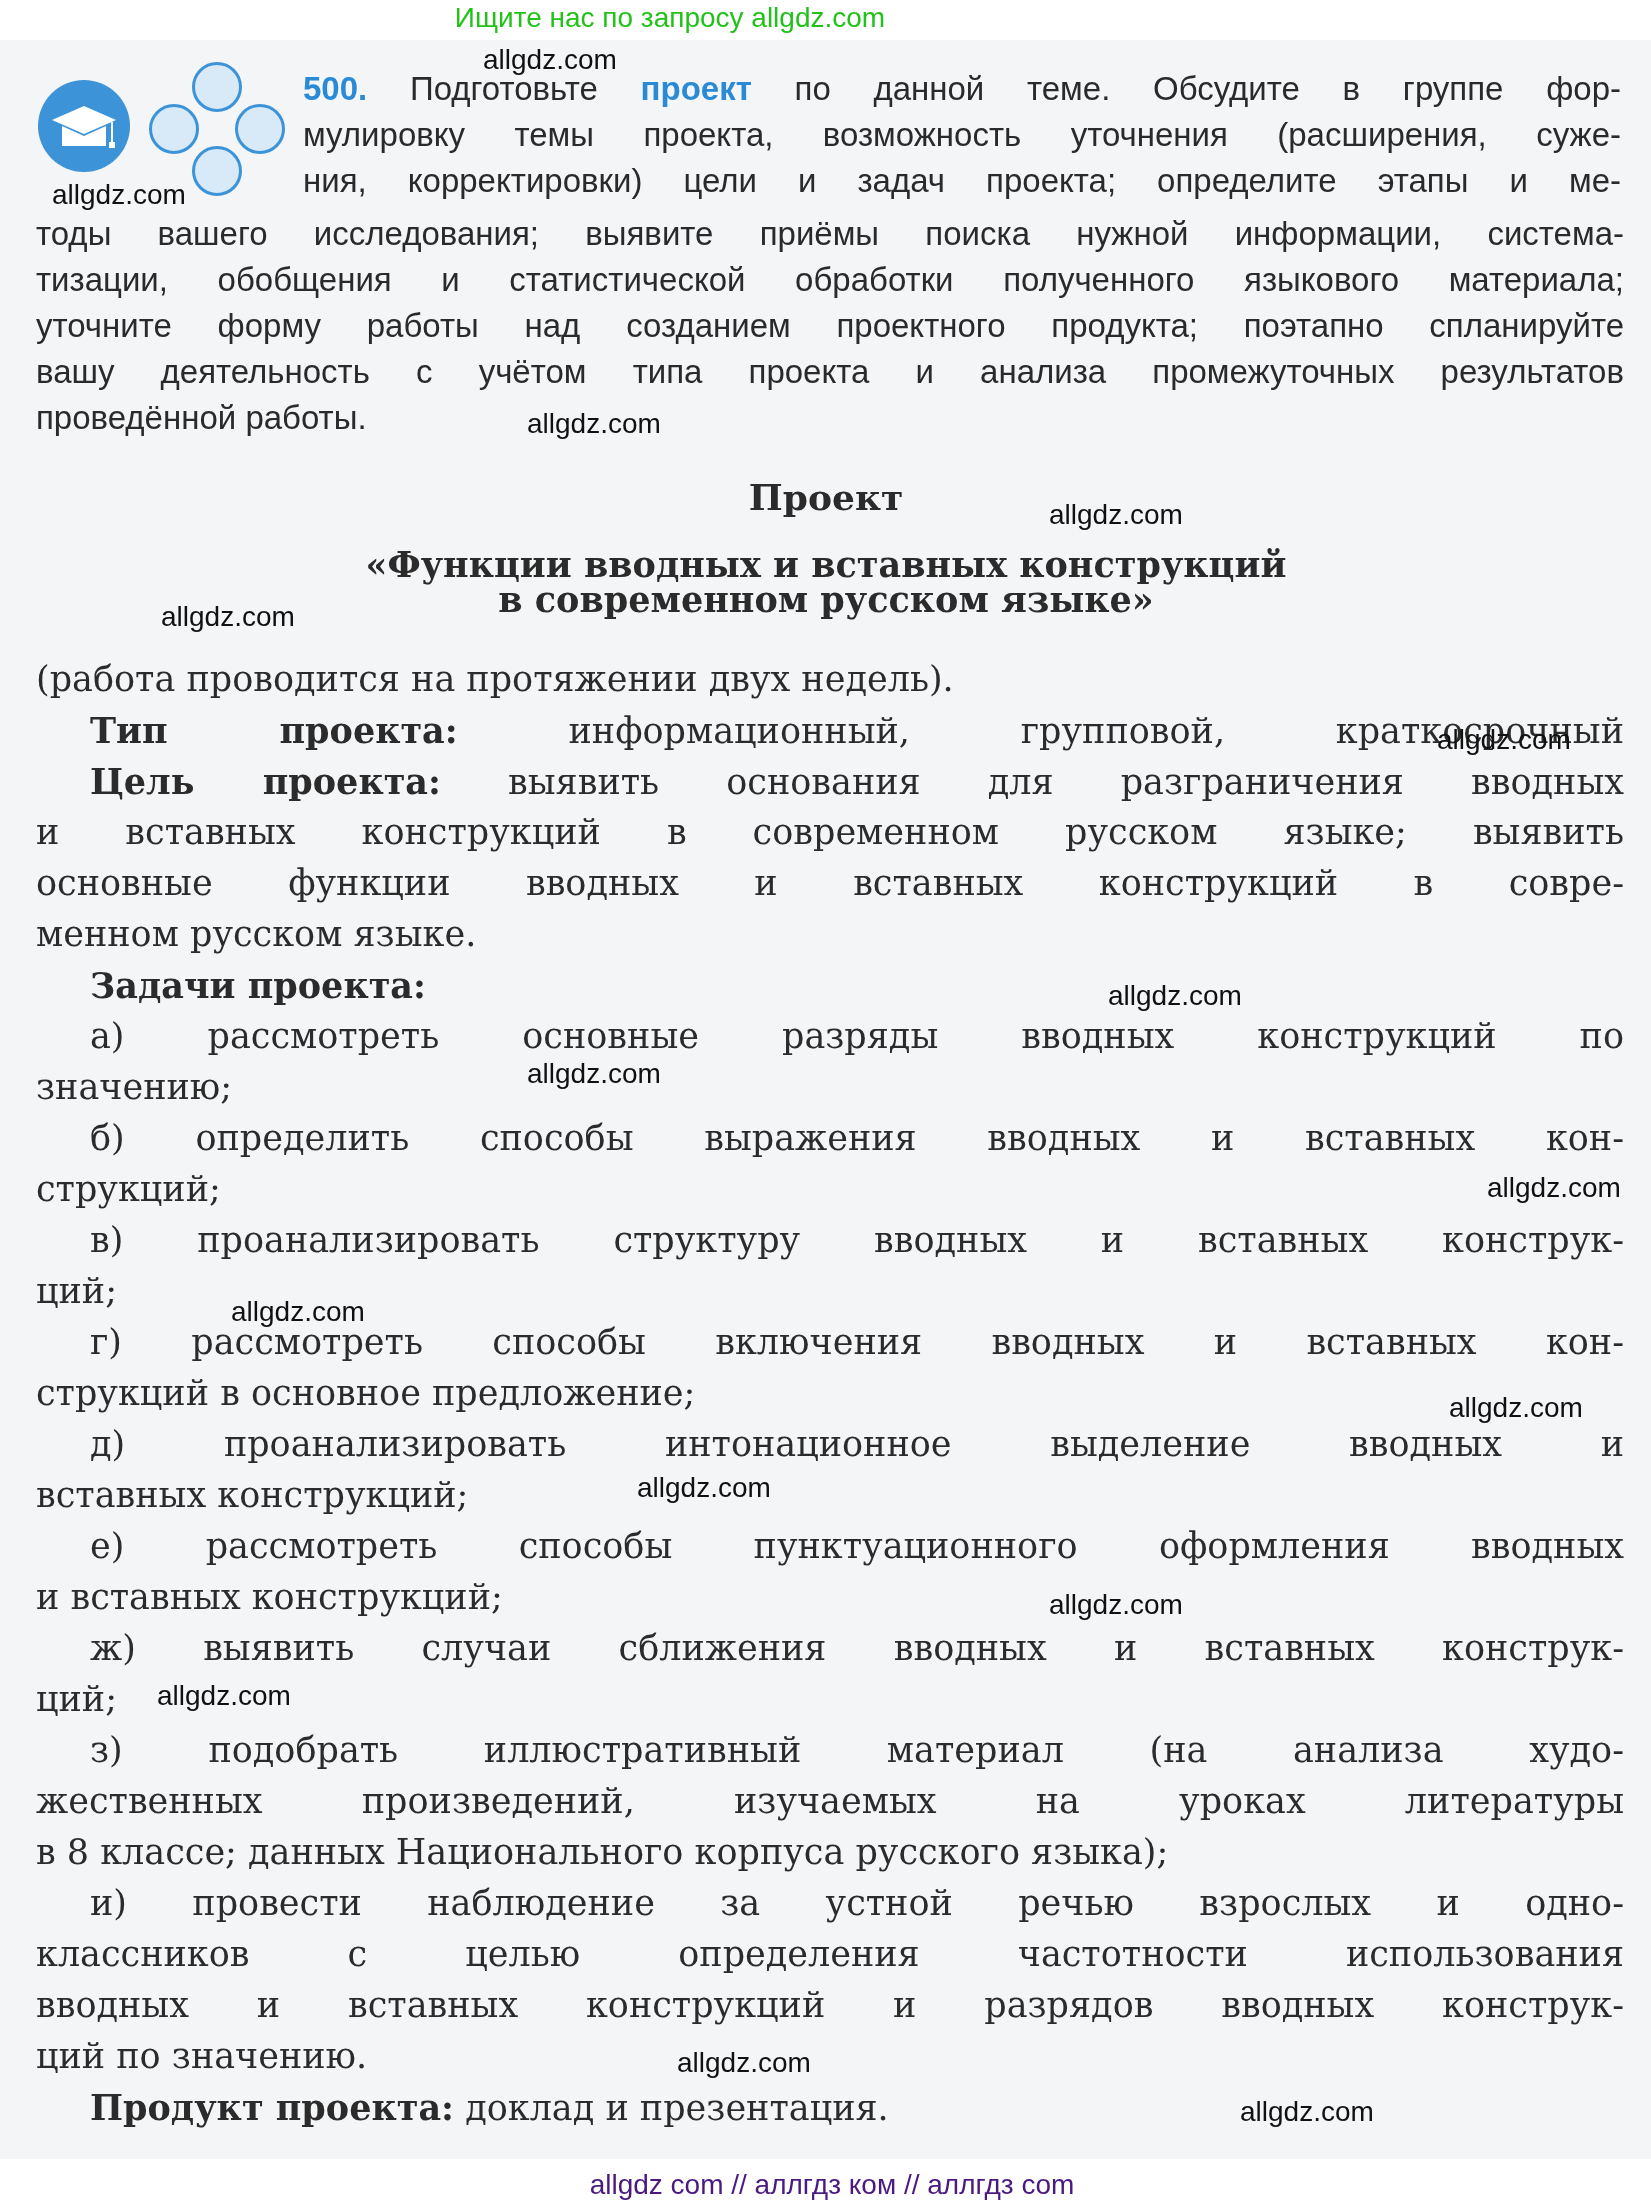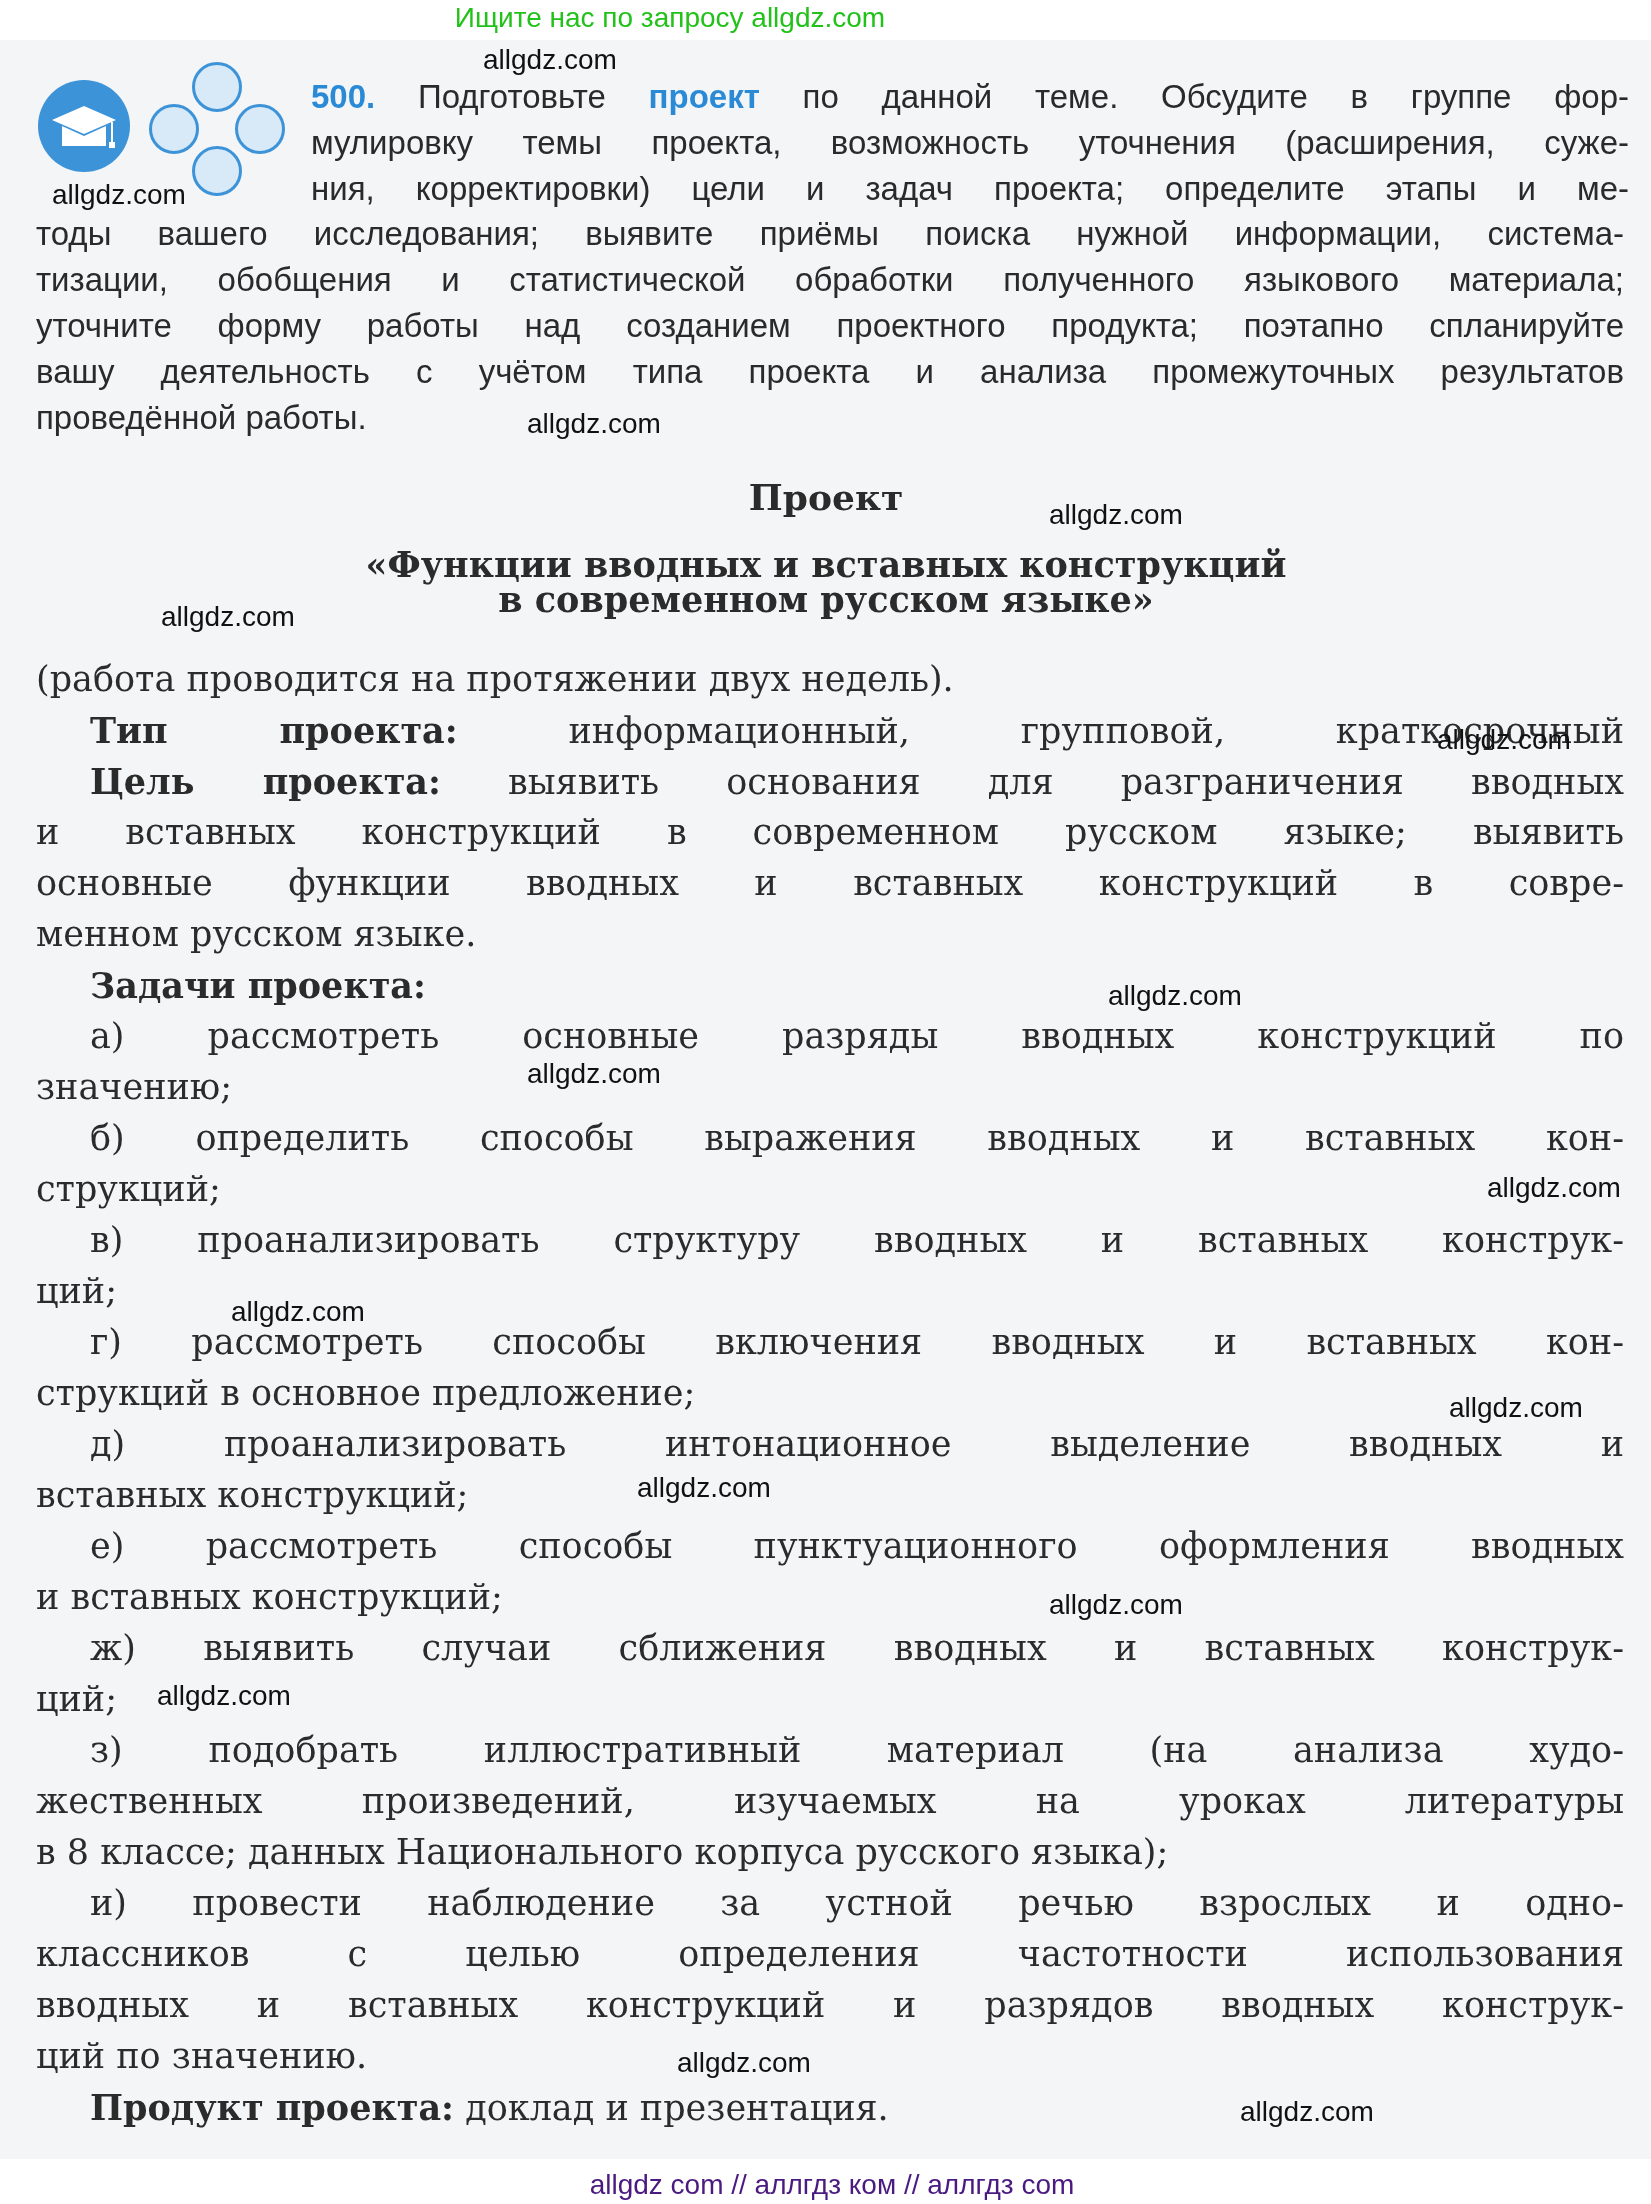--- a/index.html
+++ b/index.html
@@ -38,21 +38,21 @@
     <rect x="71" y="62" width="6" height="6" fill="#fff"></rect>
   </svg>
 </div>
 <div class="faces">
   <div class="face" style="left:43px;top:0;"></div>
   <div class="face" style="left:0;top:42px;"></div>
   <div class="face" style="left:86px;top:42px;"></div>
   <div class="face" style="left:43px;top:84px;"></div>
 </div>
 
-<div class="intro" style="left:303px;top:74px;width:1318px;margin-left:8px;">
+<div class="intro" style="left:303px;top:66px;width:1318px;">
   <span class="line"><span class="num">500.</span> <span>Подготовьте </span><span class="kw">проект</span><span> по данной теме. Обсудите в группе фор-</span></span>
   <span class="line">мулировку темы проекта, возможность уточнения (расширения, суже-</span>
   <span class="line">ния, корректировки) цели и задач проекта; определите этапы и ме-</span>
 </div>
 <div class="intro" style="left:36px;top:211px;width:1588px;">
   <span class="line">тоды вашего исследования; выявите приёмы поиска нужной информации, система-</span>
   <span class="line">тизации, обобщения и статистической обработки полученного языкового материала;</span>
   <span class="line">уточните форму работы над созданием проектного продукта; поэтапно спланируйте</span>
   <span class="line">вашу деятельность с учётом типа проекта и анализа промежуточных результатов</span>
   <span class="line" style="text-align-last:left">проведённой работы.</span>

